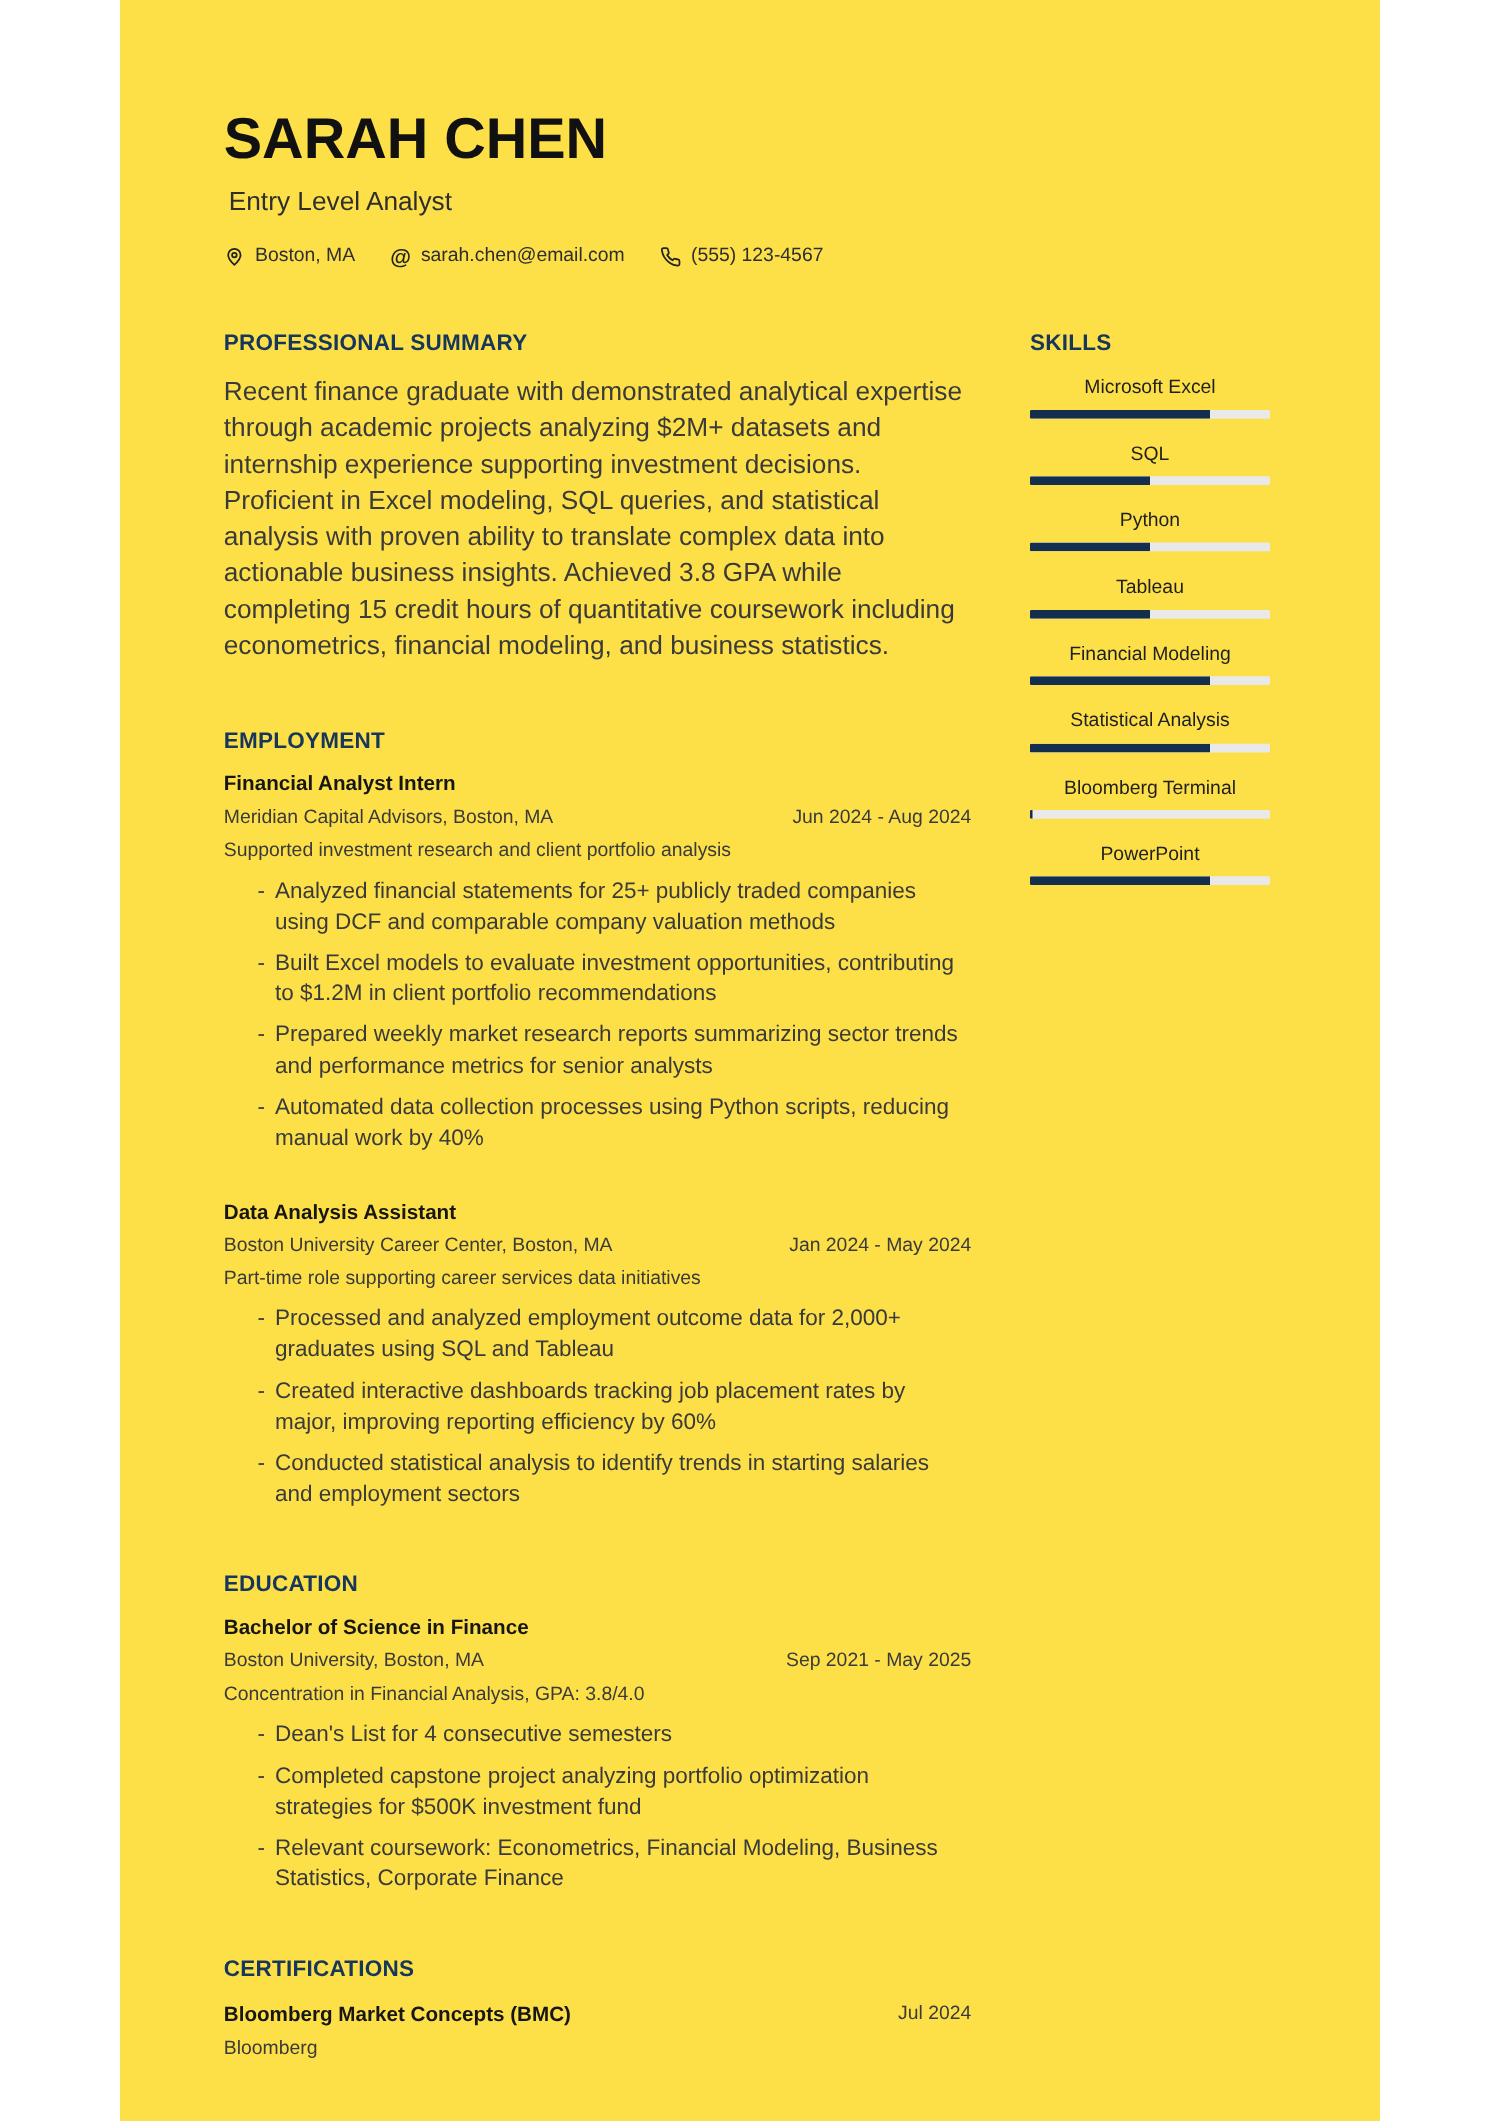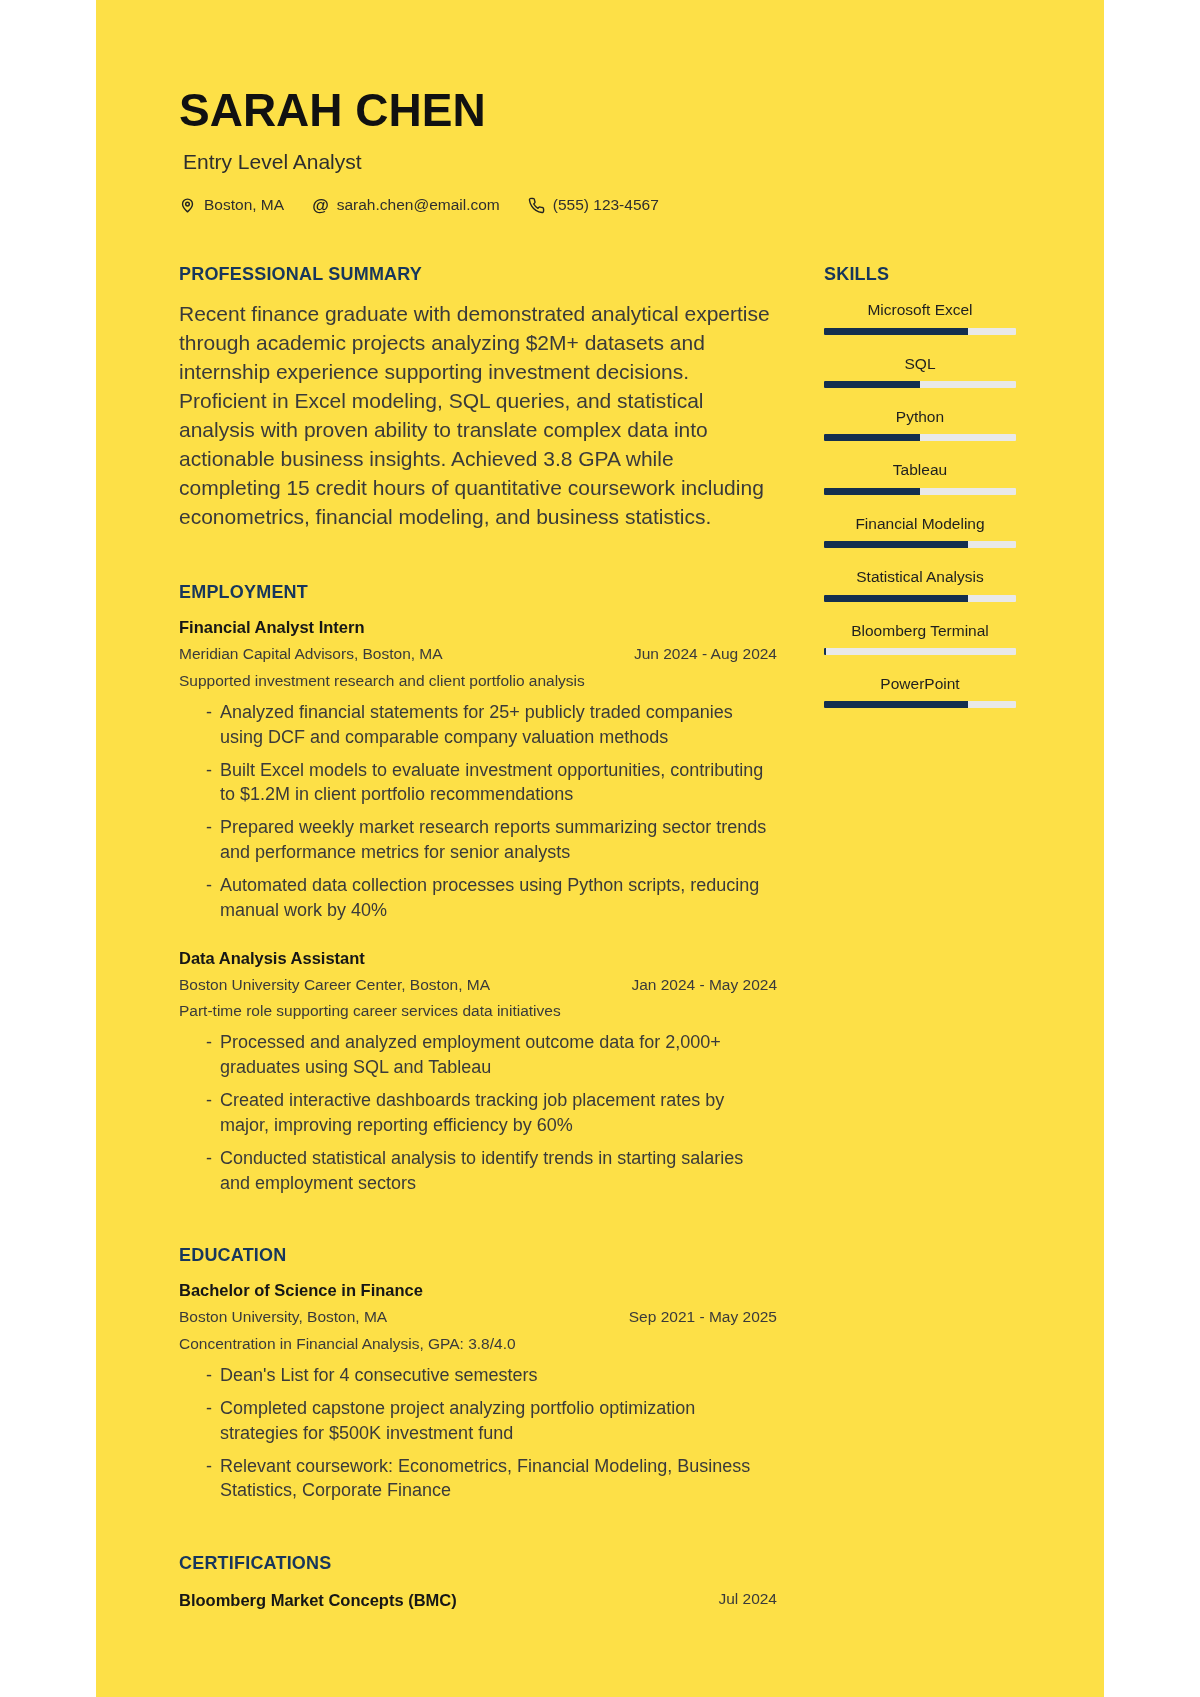--- a/index.html
+++ b/index.html
@@ -70,21 +70,21 @@
     margin:0 0 15px 0;
   }
   .section-block{margin-bottom:50px;}
   .section-block:last-child{margin-bottom:0;}
   .summary-text{
     font-size:21px;
     line-height:1.38;
     margin:0;
   }
   
-  .entry{margin-bottom:26px;}
+  .entry{margin-bottom:38px;}
   .entry:last-child{margin-bottom:0;}
   .entry-title{
     font-size:16.5px;
     font-weight:bold;
     color:#161616;
     margin:0 0 7px 0;
   }
   .entry-meta{
     display:flex;
     justify-content:space-between;
@@ -236,20 +236,21 @@
         </div>
       </div>
 
       <div class="section-block">
         <h2 class="section-heading">CERTIFICATIONS</h2>
         <div class="entry">
           <div class="entry-meta">
             <span class="entry-title" style="margin:0">Bloomberg Market Concepts (BMC)</span>
             <span>Jul 2024</span>
           </div>
+          <p class="cert-issuer">Bloomberg</p>
         </div>
       </div>
 
     </div>
 
     <div class="side-col">
       <h2 class="section-heading">SKILLS</h2>
 
       <div class="skill">
         <p class="skill-name">Microsoft Excel</p>

